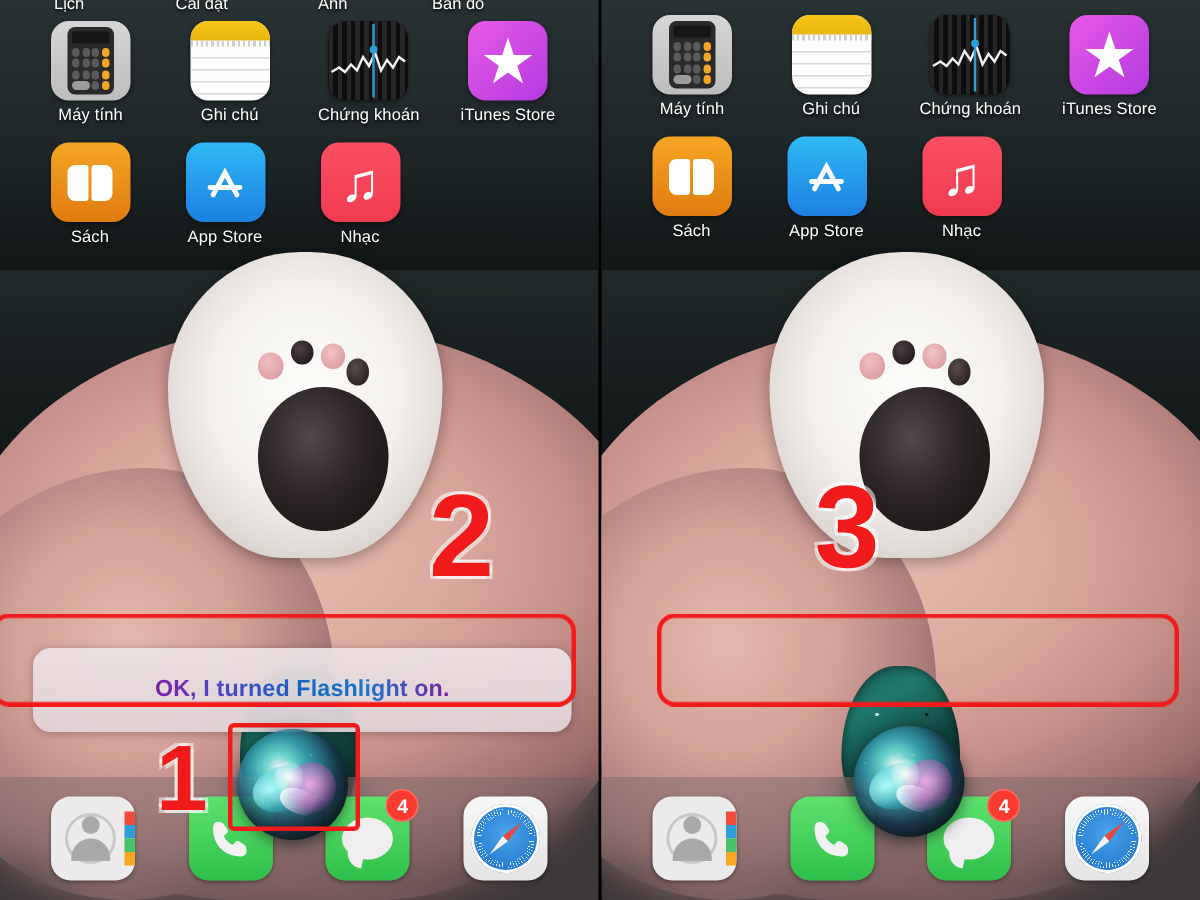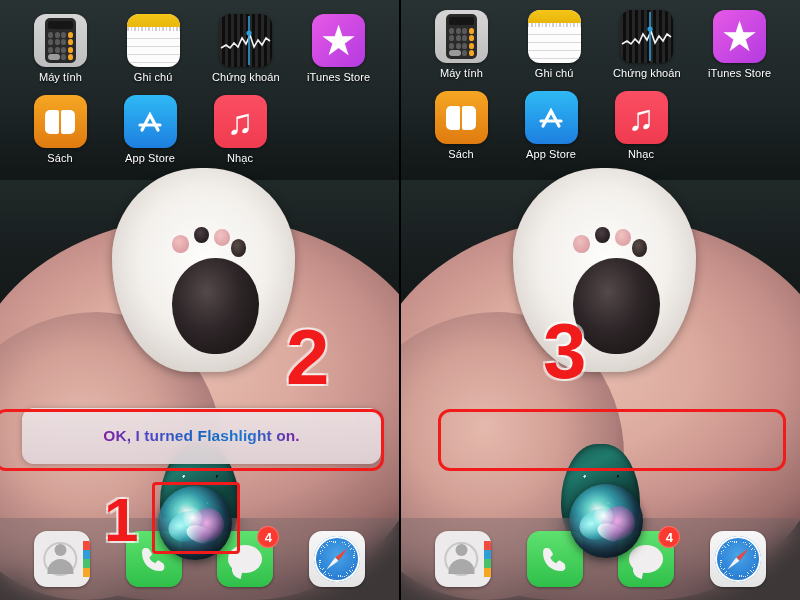--- a/index.html
+++ b/index.html
@@ -202,20 +202,26 @@
       <div class="paw">
         <div class="toe t1"></div>
         <div class="toe t2"></div>
         <div class="toe t3"></div>
         <div class="toe t4"></div>
       </div>
       <div class="pad-main"></div>
       <div class="thumbnail-nail"></div>
     </div>
 
+    <div class="cutrow">
+      <span class="cutlabel" style="left:36px">Lịch</span>
+      <span class="cutlabel" style="left:117px">Cài đặt</span>
+      <span class="cutlabel" style="left:212px">Ảnh</span>
+      <span class="cutlabel" style="left:288px">Bản đồ</span>
+    </div>
 
     <div class="appgrid" style="top:14px">
       <div class="approw">
         <div class="app">
           <div class="icon ic-calc">
             <div class="body">
                 <div class="scr"></div>
               <div class="btns">
                   <i></i>
                   <i></i>
@@ -288,21 +294,21 @@
         </div>
         <div class="app">
           <div class="icon ic-music">
               <span>♫</span>
             </div>
           <div class="applabel">Nhạc</div>
         </div>
       </div>
     </div>
 
-    <div class="siri-banner" style="left:22px; right:18px; top:408px; height:56px">
+    <div class="siri-banner" style="left:22px; right:18px; top:432px; height:56px">
       <div class="siri-text">OK, I turned Flashlight on.</div>
     </div>
 
     <div class="dock">
       <div class="dockicon dk-contacts">
         <div class="ring"></div>
         <div class="person">
             <div class="head"></div>
             <div class="torso"></div>
           </div>

